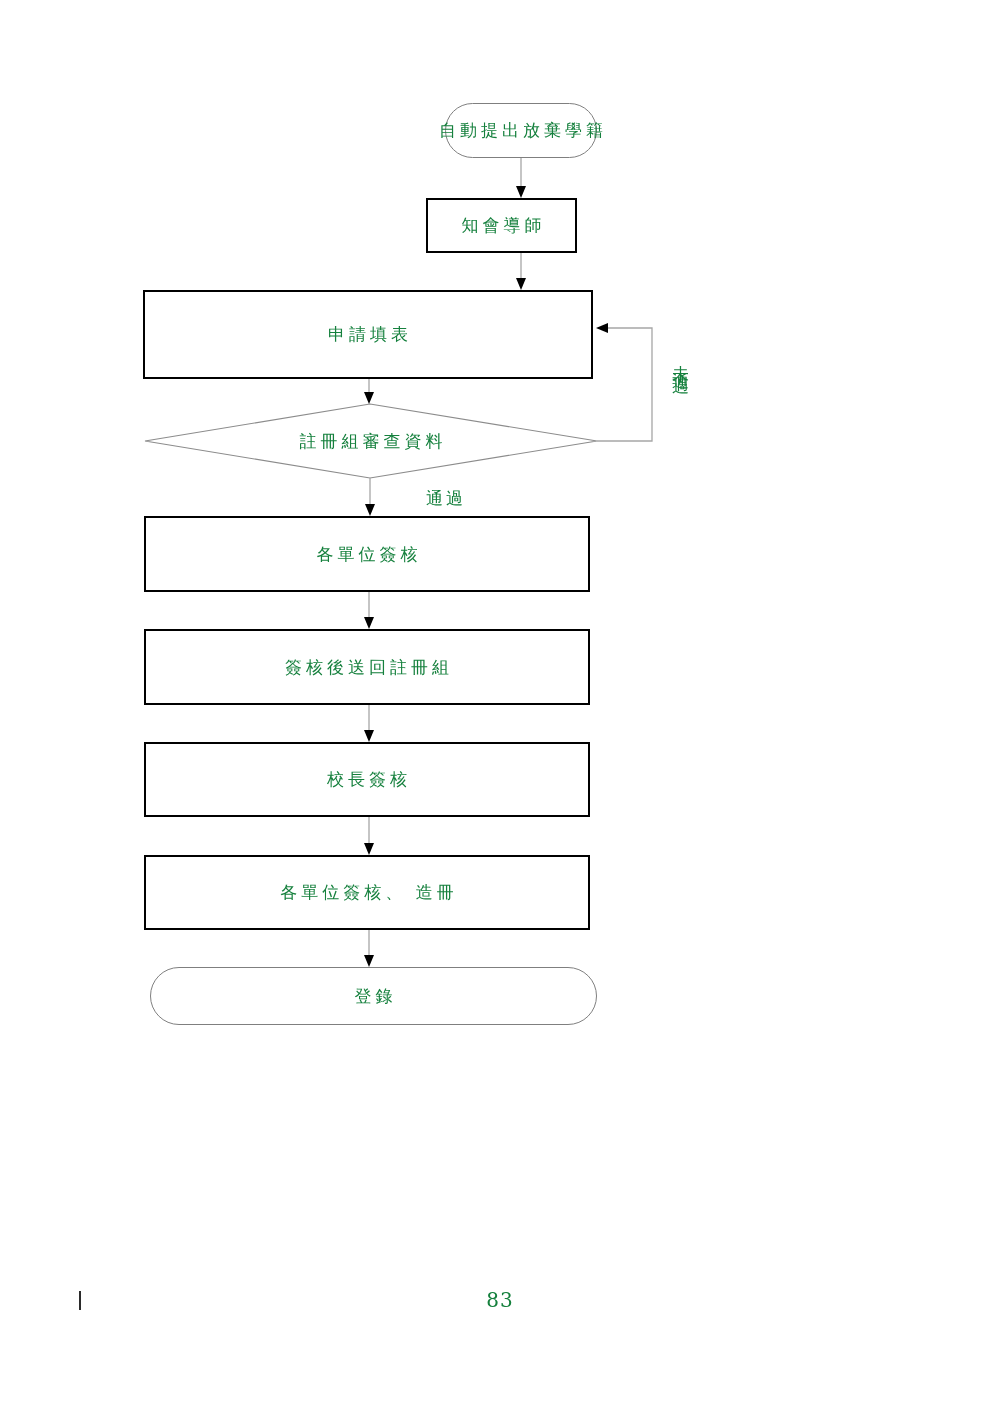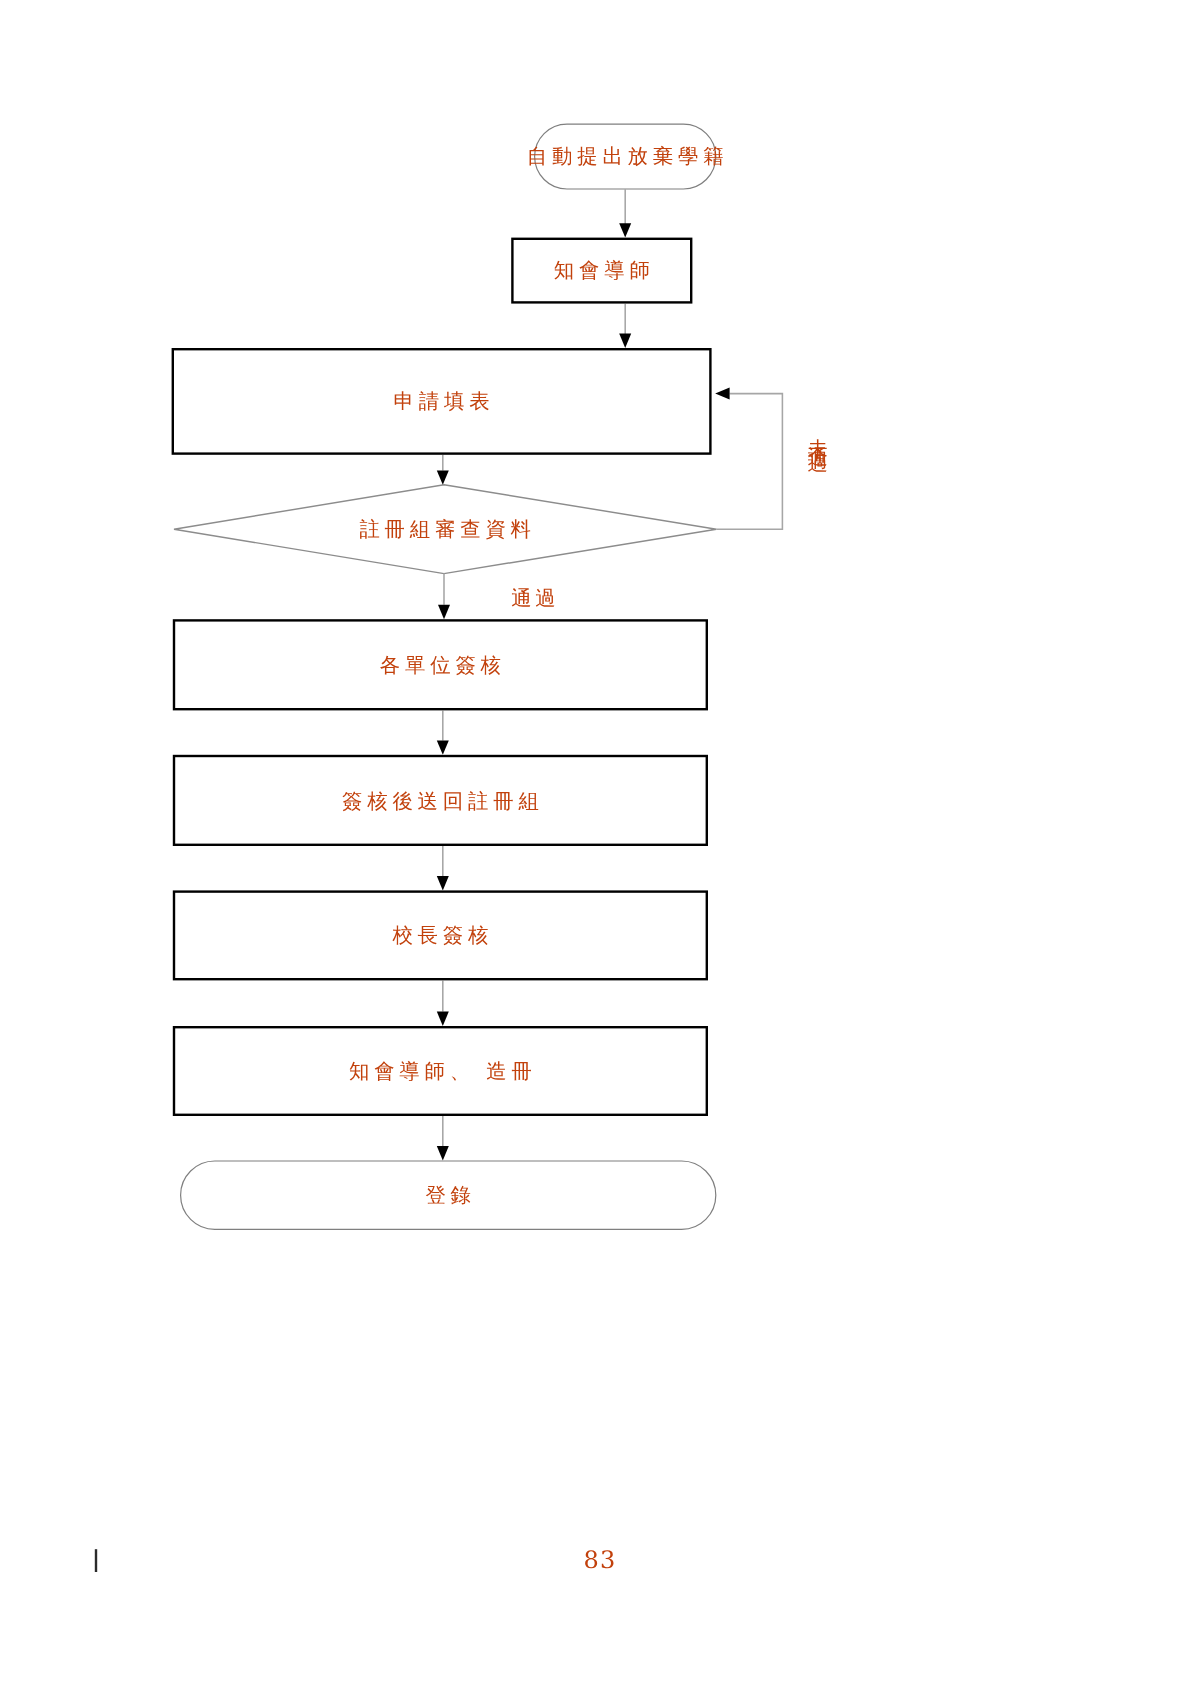--- a/index.html
+++ b/index.html
@@ -7,21 +7,21 @@
     padding: 0;
     background: #ffffff;
   }
   .page {
     position: relative;
     width: 1000px;
     height: 1415px;
     background: #ffffff;
     overflow: hidden;
     font-family: "DejaVu Serif", "Liberation Serif", serif;
-    color: #c2410c;
+    color: #15803d;
   }
   .layer {
     position: absolute;
     left: 0;
     top: 0;
   }
   .node {
     position: absolute;
     display: flex;
     align-items: center;
@@ -135,21 +135,21 @@
 
   <div class="node rect" style="left:144px; top:629px; width:446px; height:76px;">
     <span>簽核後送回註冊組</span>
   </div>
 
   <div class="node rect" style="left:144px; top:742px; width:446px; height:75px;text-align:right;">
     <span>校長簽核</span>
   </div>
 
   <div class="node rect" style="left:144px; top:855px; width:446px; height:75px;">
-    <span>知會導師、 造冊</span>
+    <span>各單位簽核、 造冊</span>
   </div>
 
   <div class="node stadium" style="left:150px; top:967px; width:447px; height:58px;justify-content:center;">
     <span>登錄</span>
   </div>
 
   <div class="edge-label vertical" style="left:634px; top:352px; height:70px;">未通過</div>
 
   <div class="edge-label" style="left:390px; top:487px;">通過</div>
 

